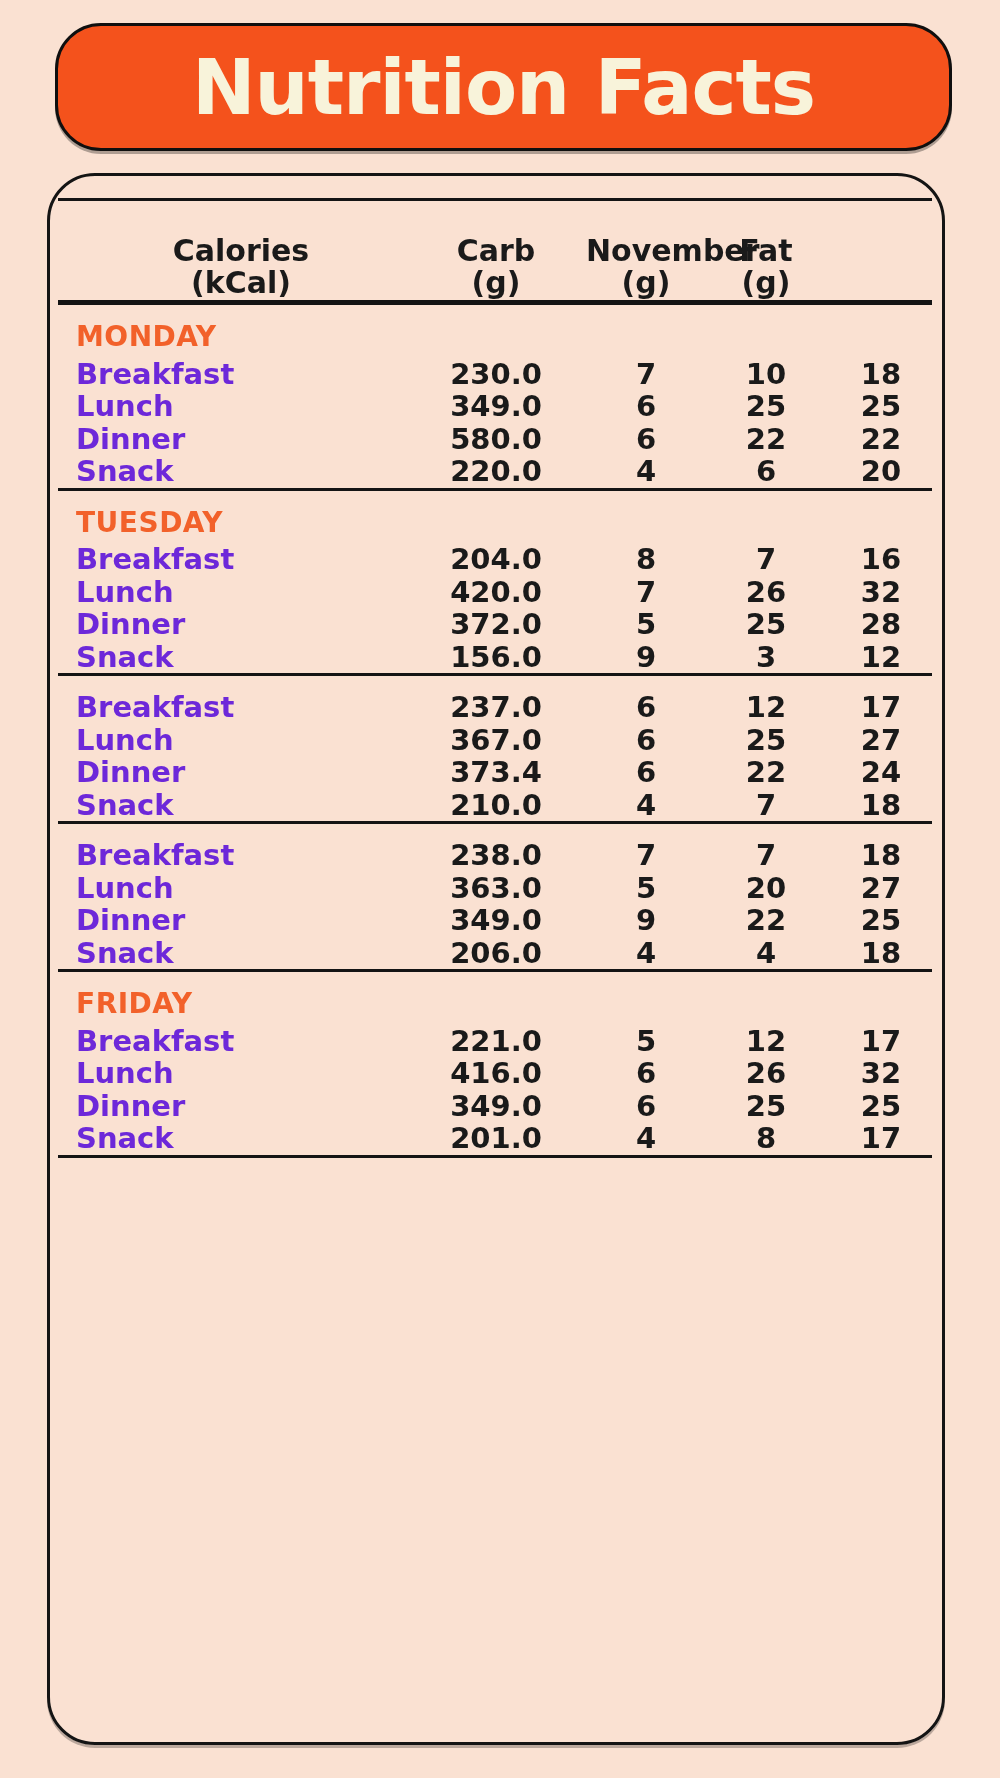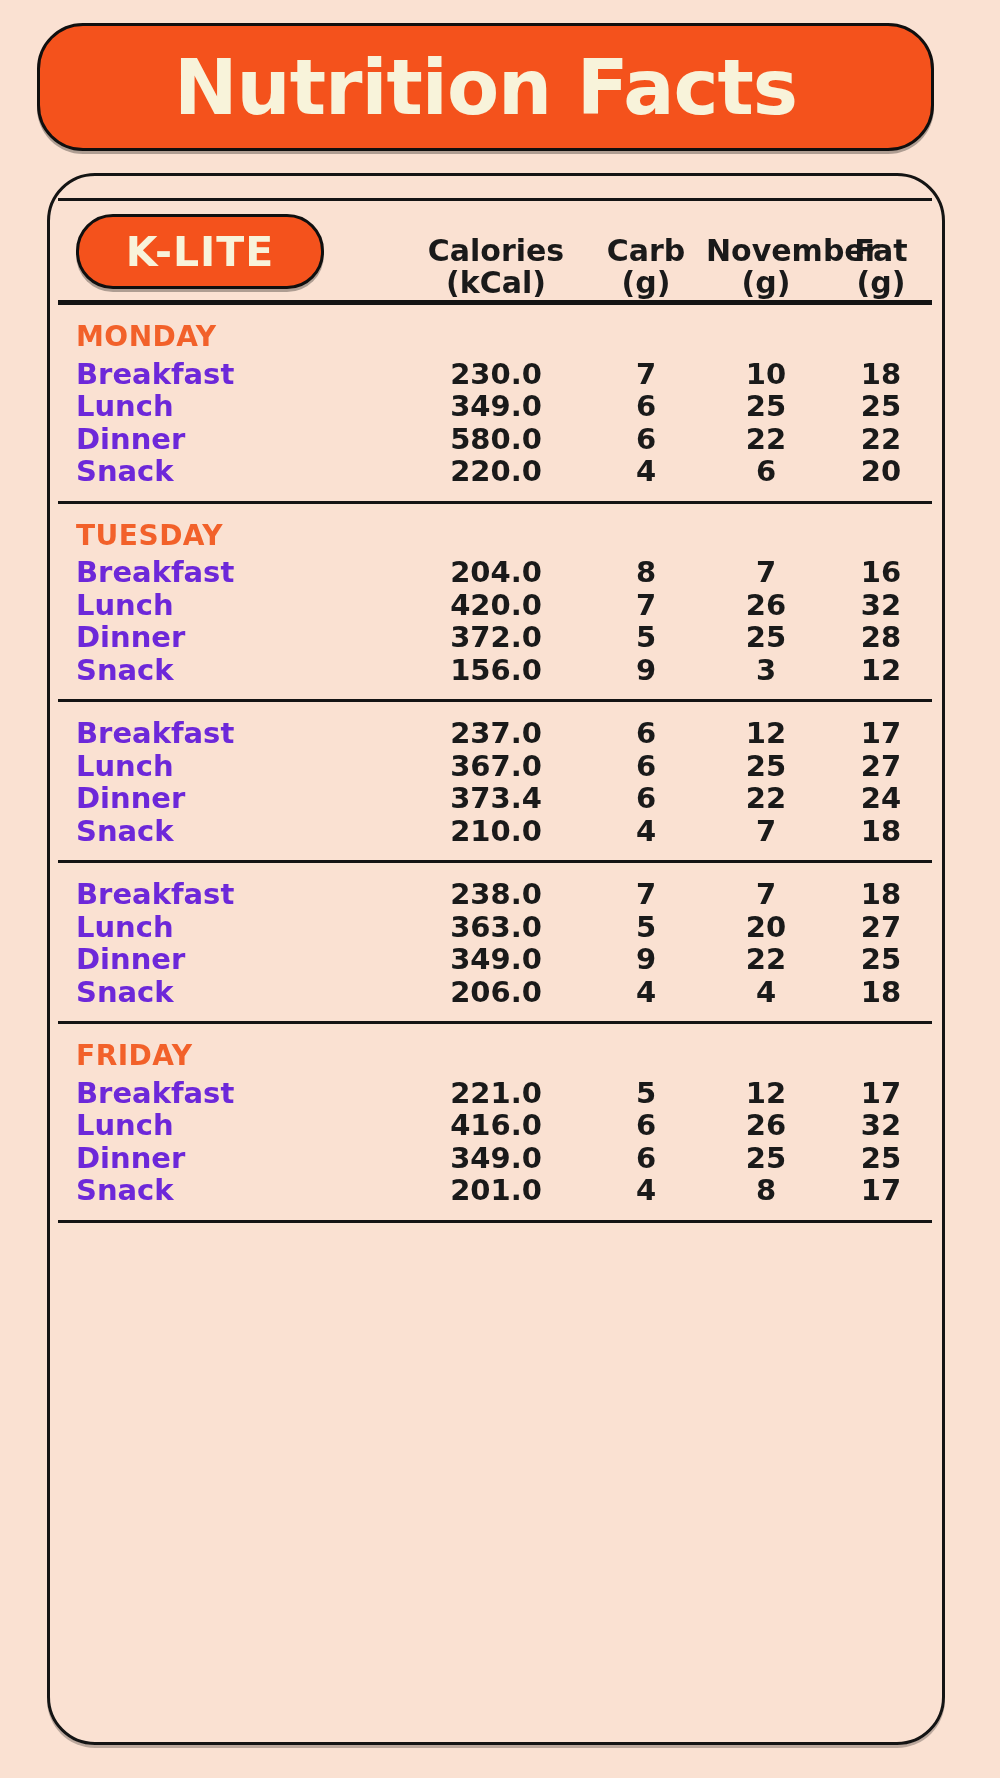--- a/index.html
+++ b/index.html
@@ -6,21 +6,21 @@
   html, body {
     width: 1000px; height: 1778px;
     background: #fae1d2;
     font-family: "DejaVu Sans", "Liberation Sans", sans-serif;
     overflow: hidden;
   }
   .page { position: relative; width: 1000px; height: 1778px; }
 
   
   .title-pill {
-    position: absolute; left: 37px; top: 23px;
+    position: absolute; left: 55px; top: 23px;
     width: 897px; height: 128px;
     background: #f4521c;
     border: 3px solid #0f0f0f;
     border-radius: 46px;
     display: flex; align-items: center; justify-content: center;
     box-shadow: 0 3px 0 rgba(0,0,0,0.30);
   }
   .title-pill span {
     color: #f8f3da;
     font-size: 76px; font-weight: bold;
@@ -75,21 +75,21 @@
   }
   .col-head {
     text-align: center;
     font-size: 30px; font-weight: bold; color: #1a1a1a;
     line-height: 1.05;
     margin-top: 32px;
   }
   .col-head .l2 { display: block; }
 
   
-  .day-section { padding-top: 15px; padding-bottom: 13px; }
+  .day-section { padding-top: 15px; }
   .day-label {
     font-size: 28px; font-weight: bold;
     color: #f2612a;
     letter-spacing: 0.5px;
     padding-left: 26px;
     line-height: 1.2;
     margin-bottom: 4px;
   }
   .meal-row { line-height: 32.5px; }
   .meal-name {
@@ -106,25 +106,20 @@
 <div class="page">
 
   <div class="title-pill">
     <span>Nutrition Facts</span>
   </div>
 
   <div class="card">
     <hr class="rule title-rule">
 
     <div class="grid-row header-row">
-      <div class="plan-cell">
-        <div class="plan-pill">
-          <span>K-LITE</span>
-        </div>
-      </div>
 
     <div class="col-head"><span>Calories</span><span class="l2">(kCal)</span></div>
         <div class="col-head"><span>Carb</span><span class="l2">(g)</span></div>
         <div class="col-head"><span>November</span><span class="l2">(g)</span></div>
         <div class="col-head"><span>Fat</span><span class="l2">(g)</span></div>
       </div>
 
     <hr class="rule thick">
 
     <div id="sections">

